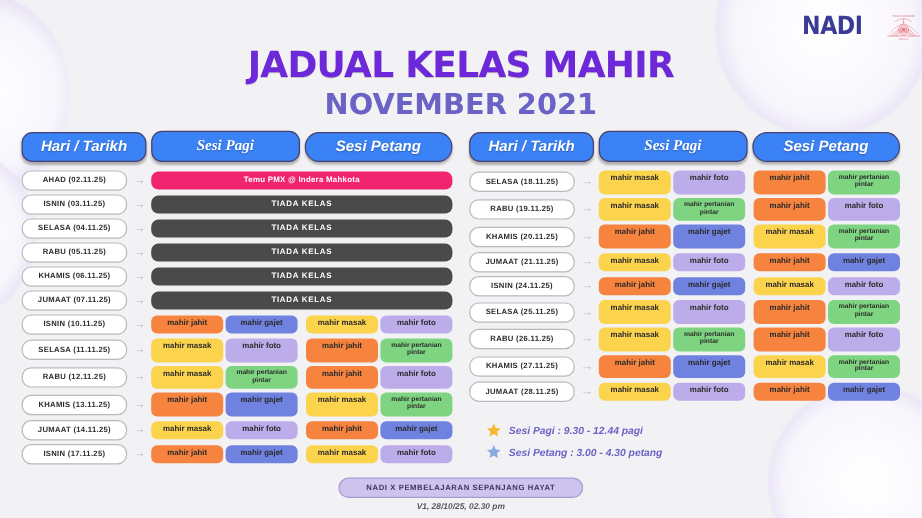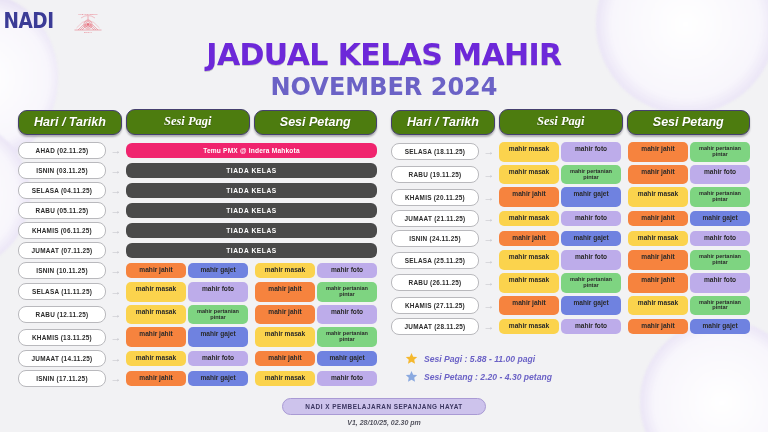--- a/index.html
+++ b/index.html
@@ -25,22 +25,23 @@
     pointer-events: none;
   }
   .b-tl { left: -92px;  top: -6px;   width: 150px; height: 168px; }
   .b-tr { right: -8px;  top: -66px;  width: 180px; height: 180px; }
   .b-br { right: -36px; bottom: -52px; width: 164px; height: 164px; }
   .b-ml { left: -120px; top: 120px;  width: 150px; height: 150px; }
 
   
   .header { position: relative; text-align: center; padding-top: 6px; z-index: 3; }
   .brandrow {
-    display: flex; align-items: center; justify-content: flex-start; gap: 16px;
+    display: flex; align-items: center; justify-content: flex-end; gap: 16px;
     height: 30px;
+    margin-left: 44px;
   }
   .nadi-word {
     font-family: "DejaVu Sans", sans-serif;
     font-weight: 700; font-size: 21px; letter-spacing: -0.5px;
     color: #3b3b96; transform: scaleX(0.88);
   }
   .emblem { width: 30px; height: 26px; }
 
   .title-main {
     font-family: "DejaVu Sans", sans-serif;
@@ -57,36 +58,36 @@
   
   .boards {
     position: relative; z-index: 3;
     display: flex; gap: 14px;
     padding: 8px 18px 0 18px;
   }
   .board { flex: 1 1 0; min-width: 0; }
 
   .headrow { display: flex; align-items: center; gap: 4px; margin-bottom: 7px; }
   .hcell {
-    background: #4d7c0f;
+    background: #3b82f6;
     border: 1.4px solid #46406f;
     border-radius: 9px;
     box-shadow: 0 2px 2px rgba(0,0,0,0.28);
     color: #ffffff;
     font-style: italic;
     font-weight: 700;
     font-size: 12.5px;
     text-align: center;
     padding: 4px 2px 5px;
     white-space: nowrap;
     text-shadow: 0 1px 1px rgba(0,0,0,0.3);
   }
   .h-day  { width: 104px; flex: 0 0 104px; }
   .h-pagi { flex: 1 1 0; font-family: Liberation Serif, serif; }
-  .h-ptg  { flex: 1 1 0; }
+  .h-ptg  { flex: 1 1 0; border-radius: 12px; }
 
   .row { display: flex; align-items: center; gap: 4px; margin-bottom: 3px; }
 
   .daypill {
     width: 88px; flex: 0 0 88px;
     background: #ffffff;
     border: 1px solid #b9b9bd;
     border-radius: 8px;
     font-size: 6.4px;
     font-weight: 700;
@@ -185,21 +186,21 @@
         <path d="M7 40 q23 -30 46 0" opacity="0.6"></path>
         <path d="M16 20 q14 -10 28 0" opacity="0.75"></path>
         <path d="M30 24 v-8"></path>
       </g>
       <circle cx="30" cy="33" r="2.6" fill="#e8717f"></circle>
       <text x="30" y="13" font-size="4.6" fill="#e8717f" text-anchor="middle" font-family="Liberation Sans, sans-serif">PUSAT EKONOMI</text>
       <text x="30" y="50" font-size="4.2" fill="#e8717f" text-anchor="middle" font-family="Liberation Sans, sans-serif">DIGITAL</text>
     </svg>
   </div>
   <div class="title-main">JADUAL KELAS MAHIR</div>
-  <div class="title-sub">NOVEMBER 2024</div>
+  <div class="title-sub">NOVEMBER 2021</div>
 </div>
 
 <div class="boards">
   <div class="board">
     <div class="headrow">
       <div class="hcell h-day">Hari / Tarikh</div>
       <div class="hcell h-pagi">Sesi Pagi</div>
       <div class="hcell h-ptg">Sesi Petang</div>
     </div>
     <div>
@@ -455,26 +456,26 @@
         </div>
       </div>
   </div>
 </div>
 
 <div class="legend">
     <div class="legitem">
       <svg class="star" viewBox="0 0 24 24">
         <path d="M12 1.7 L15.1 8.6 L22.5 9.4 L17 14.4 L18.5 21.7 L12 18 L5.5 21.7 L7 14.4 L1.5 9.4 L8.9 8.6 Z" fill="#f5b82e"></path>
       </svg>
-      <div class="legtext">Sesi Pagi : 5.88 - 11.00 pagi</div>
+      <div class="legtext">Sesi Pagi : 9.30 - 12.44 pagi</div>
     </div>
     <div class="legitem">
       <svg class="star" viewBox="0 0 24 24">
         <path d="M12 1.7 L15.1 8.6 L22.5 9.4 L17 14.4 L18.5 21.7 L12 18 L5.5 21.7 L7 14.4 L1.5 9.4 L8.9 8.6 Z" fill="#8aa9e0"></path>
       </svg>
-      <div class="legtext">Sesi Petang : 2.20 - 4.30 petang</div>
+      <div class="legtext">Sesi Petang : 3.00 - 4.30 petang</div>
     </div>
   </div>
 
 <div class="footer">
   <div class="footpill">NADI X PEMBELAJARAN SEPANJANG HAYAT</div>
   <div class="footver">V1, 28/10/25, 02.30 pm</div>
 </div>
 
 </body></html>

